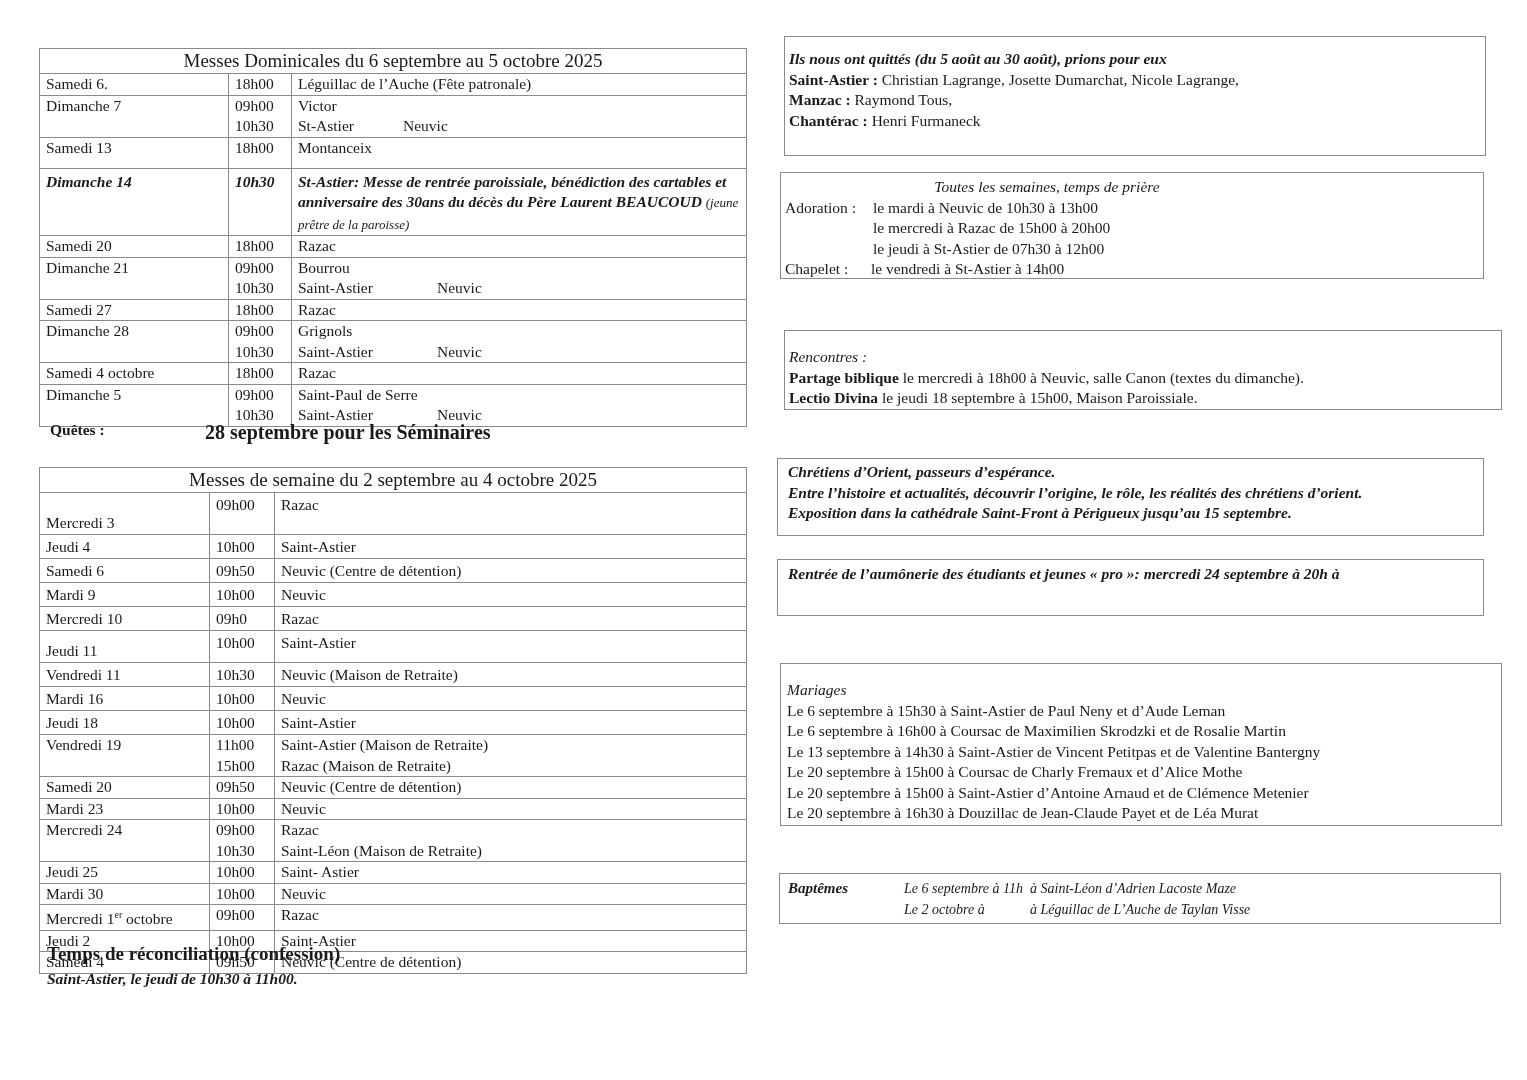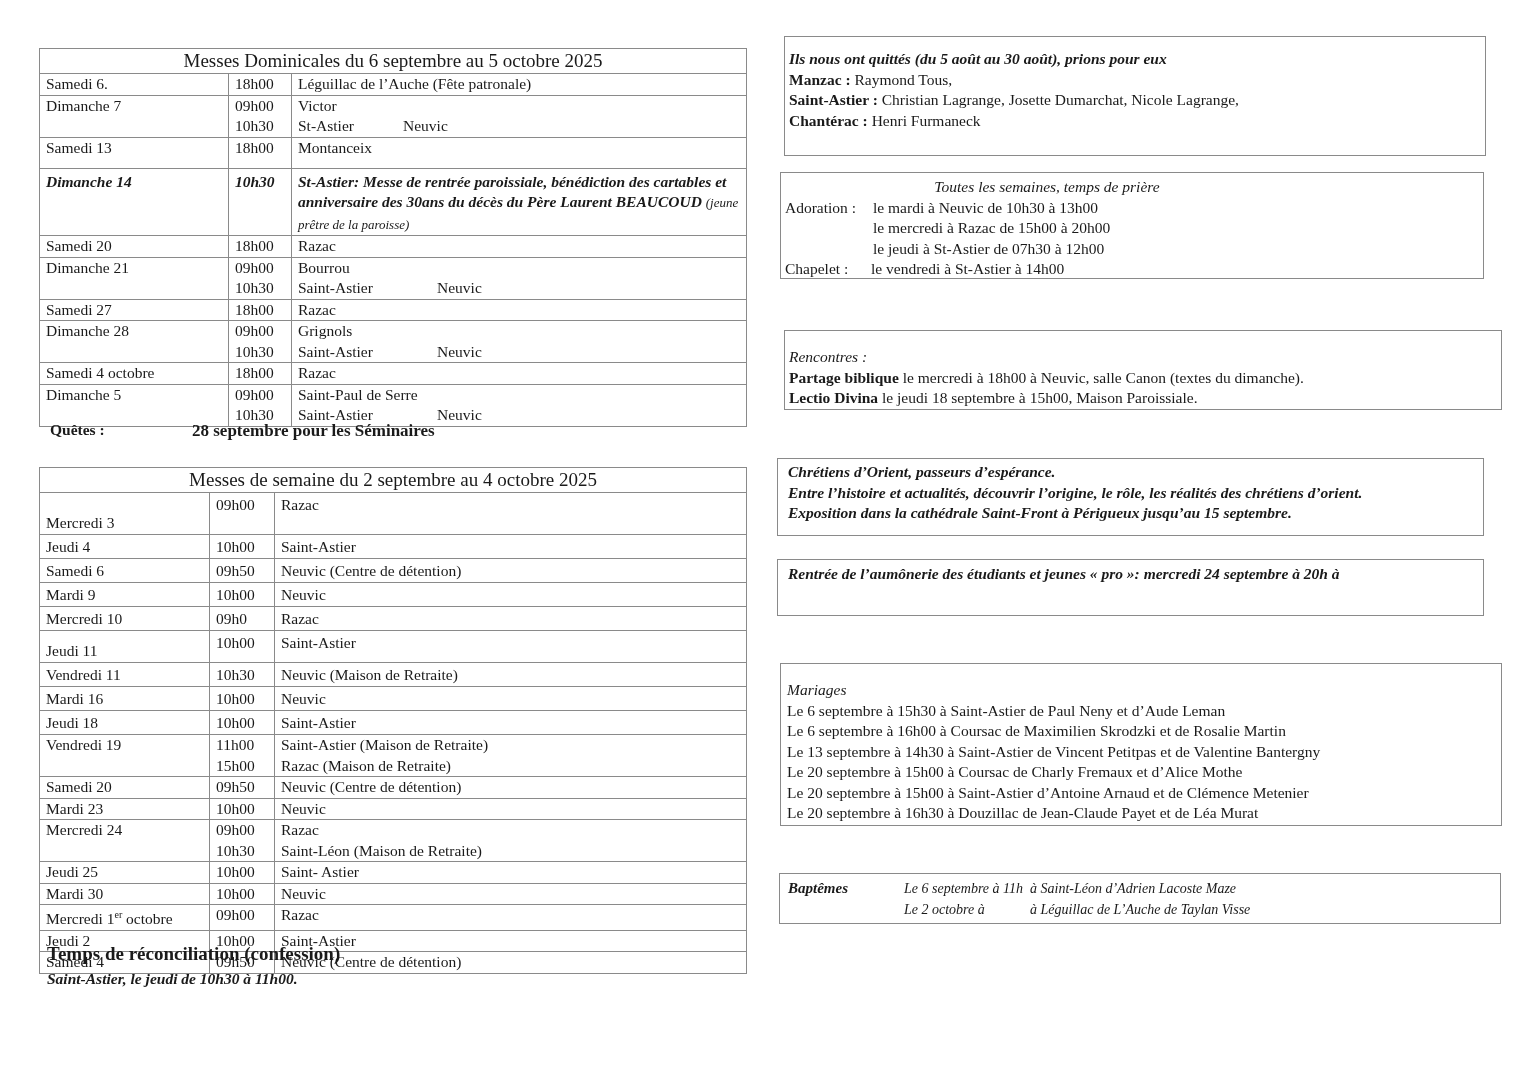--- a/index.html
+++ b/index.html
@@ -126,21 +126,21 @@
         </td>
         <td>
           <div><span>Saint-Paul de Serre</span></div>
           <div><span style="display: inline-block; width: 139px;">Saint-Astier</span><span>Neuvic</span></div>
         </td>
       </tr>
     </tbody>
 </table>
 
 <div class="abs boldish" style="left:50px; top:421px; font-size:15.5px; font-weight:600;">Quêtes :</div>
-<div class="abs" style="left:192px; top:421px; font-size:17px; font-weight:600;">28 septembre pour les Séminaires</div>
+<div class="abs" style="left:205px; top:421px; font-size:20px; font-weight:600;">28 septembre pour les Séminaires</div>
 
 <table class="sched" id="weekday-table" style="left:39px; top:467px; width:708px;">
   <colgroup>
       <col style="width:170px">
       <col style="width:65px">
       <col>
     </colgroup>
   <thead>
     <tr>
         <th colspan="3">Messes de semaine du 2 septembre au 4 octobre 2025</th>
@@ -314,22 +314,22 @@
         </td>
       </tr>
     </tbody>
 </table>
 
 <div class="abs" style="left:47px; top:943px; font-size:19px; font-weight:600;">Temps de réconciliation (confession)</div>
 <div class="abs ital" style="left:47px; top:970px; font-size:15.5px; font-weight:600;">Saint-Astier, le jeudi de 10h30 à 11h00.</div>
 
 <div class="box" style="left:784px; top:36px; width:702px; height:120px; padding-top:12px;">
   <div class="line ital" style="font-weight:600;">Ils nous ont quittés (du 5 août au 30 août), prions pour eux</div>
+  <div class="line"><span style="font-weight:600;">Saint-Astier :</span><span> Christian Lagrange, Josette Dumarchat, Nicole Lagrange,</span></div>
   <div class="line"><span style="font-weight:600;">Manzac :</span><span> Raymond Tous,</span></div>
-  <div class="line"><span style="font-weight:600;">Saint-Astier :</span><span> Christian Lagrange, Josette Dumarchat, Nicole Lagrange,</span></div>
   <div class="line"><span style="font-weight:600;">Chantérac :</span><span> Henri  Furmaneck</span></div>
 </div>
 
 <div class="box" style="left:780px; top:172px; width:704px; height:107px; padding-top:4px;">
   <div class="line ital" style="text-align:center; padding-right:170px;">Toutes les semaines, temps de prière</div>
   <div class="line"><span style="display:inline-block; width:88px;">Adoration :</span><span>le mardi à Neuvic de 10h30 à 13h00</span></div>
   <div class="line"><span style="display:inline-block; width:88px;"></span><span>le mercredi à Razac de 15h00 à 20h00</span></div>
   <div class="line"><span style="display:inline-block; width:88px;"></span><span>le jeudi à St-Astier de 07h30 à 12h00</span></div>
   <div class="line"><span style="display:inline-block; width:86px;">Chapelet :</span><span>le vendredi à St-Astier à 14h00</span></div>
 </div>

